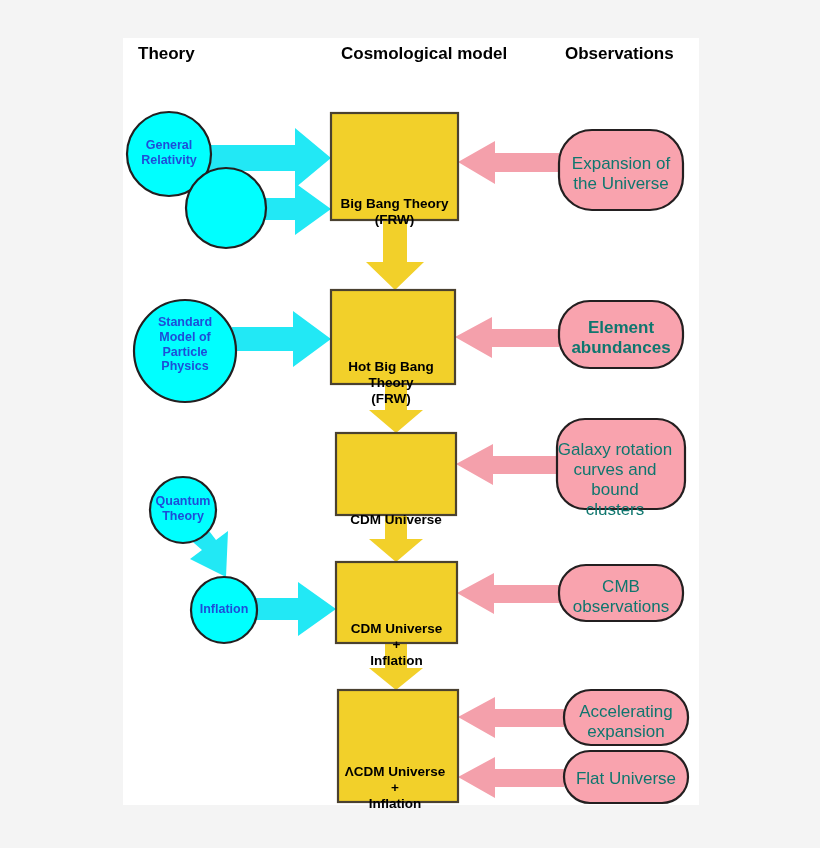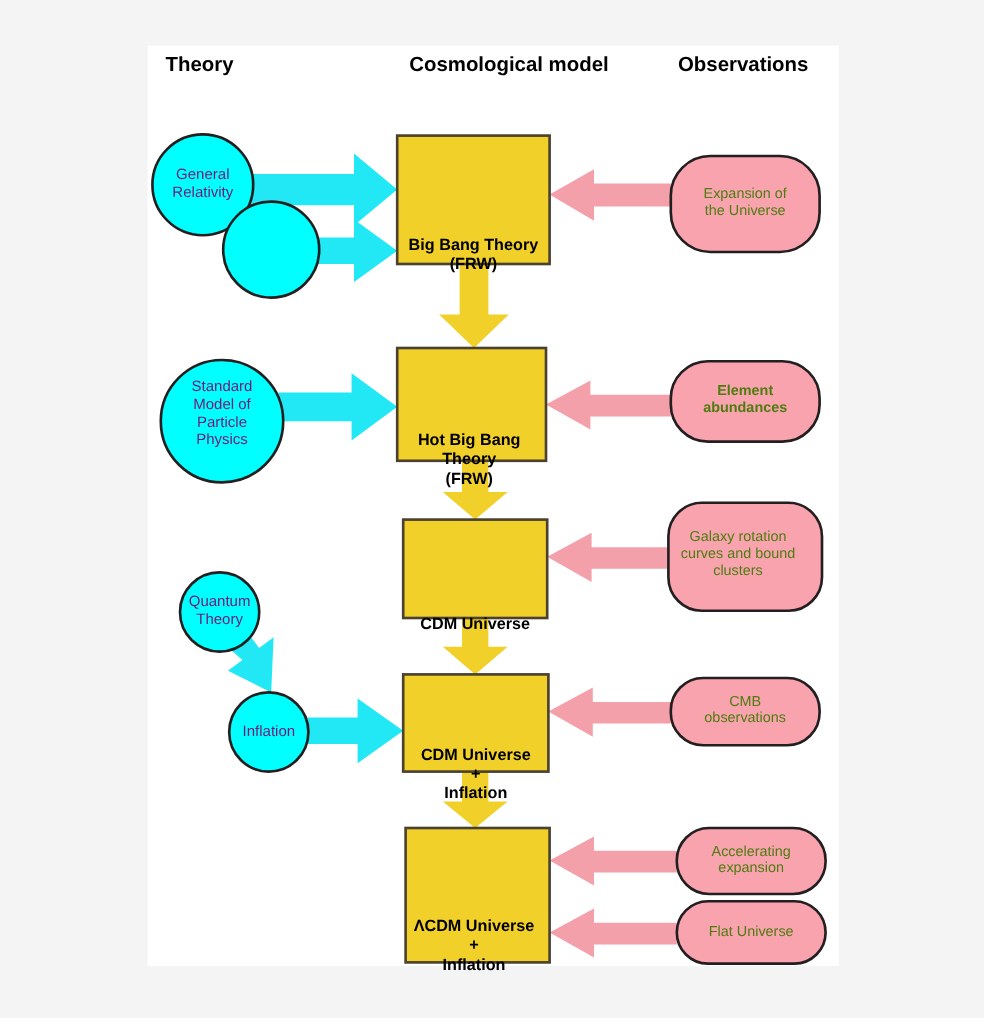--- a/index.html
+++ b/index.html
@@ -49,27 +49,27 @@
     white-space: pre-line;
   }
   .model-label {
     font-weight: bold;
     font-size: 13.5px;
     color: #000000;
     margin-top: 46px;
   }
   .theory-label {
     font-size: 12.5px;
-    font-weight: normal;
-    color: #701a75;
+    font-weight: bold;
+    color: #1d4ed8;
   }
   .obs-label {
-    font-size: 12px;
+    font-size: 17px;
     font-weight: normal;
-    color: #4d7c0f;
+    color: #0f766e;
   }
 </style>
 </head>
 <body>
 
 <div id="stage">
 
   <div id="panel"></div>
 
   <svg id="svg-layer" viewBox="0 0 820 848" xmlns="http://www.w3.org/2000/svg">

